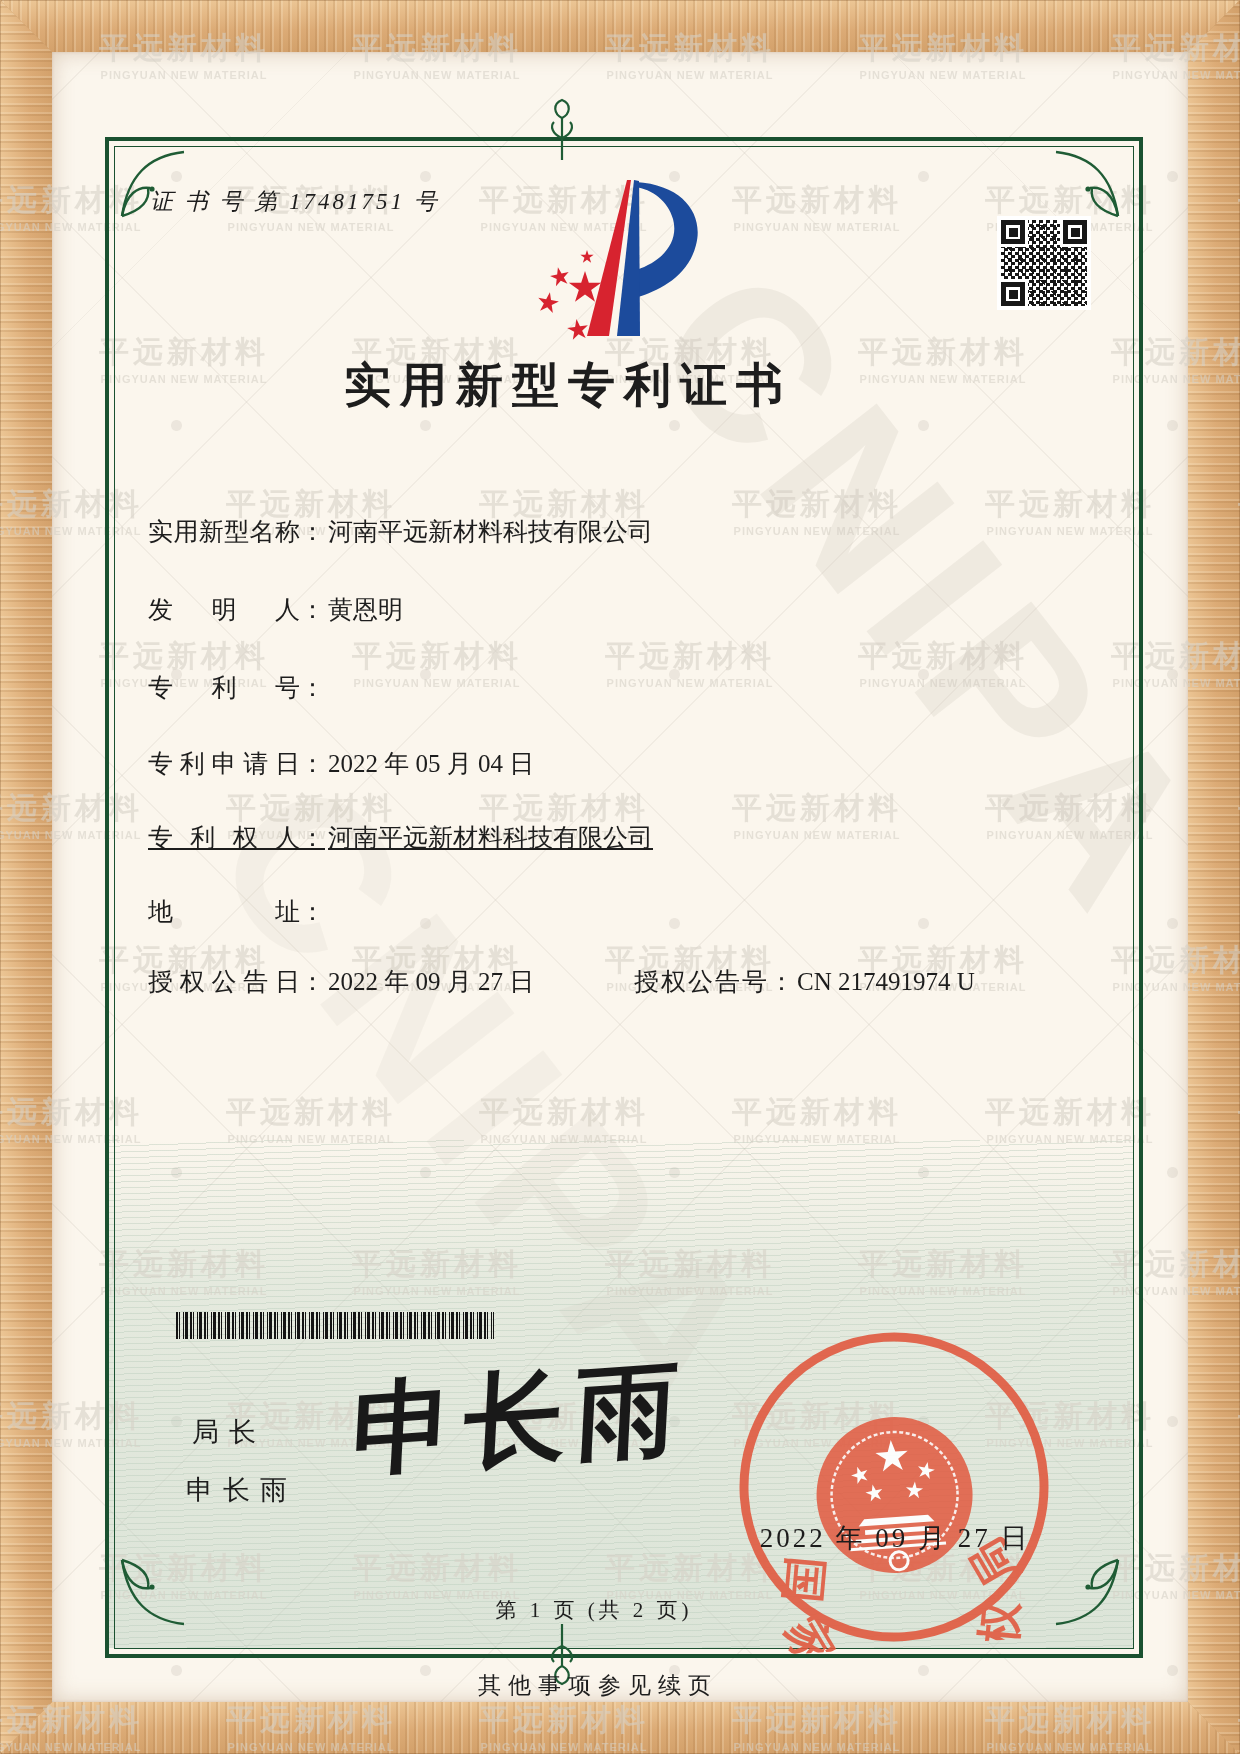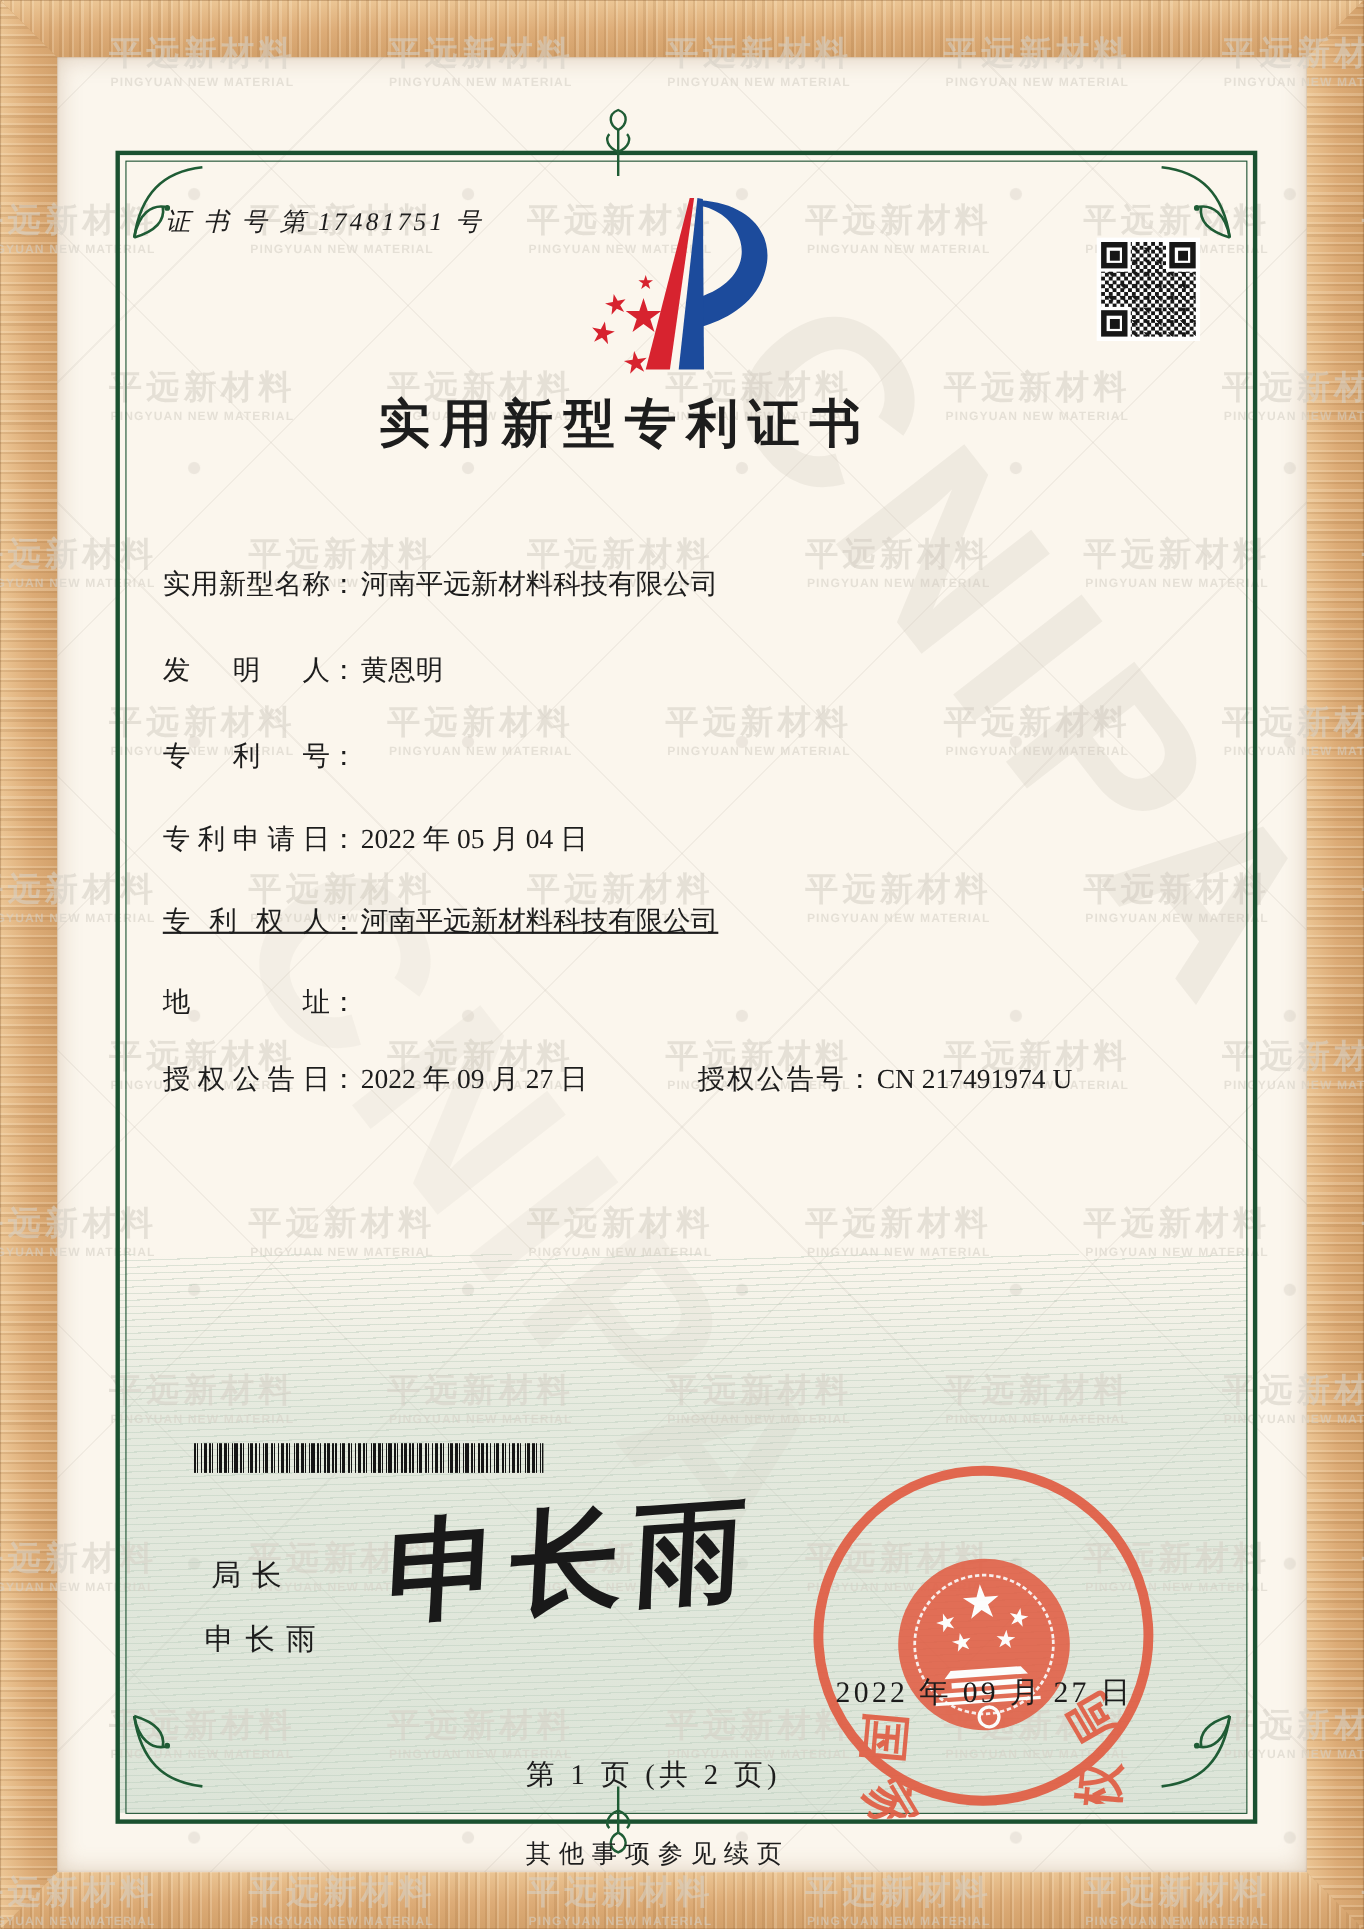--- a/index.html
+++ b/index.html
@@ -67,21 +67,21 @@
   .grant-right .flabel{width:auto;flex:0 0 auto;text-align-last:auto;letter-spacing:2px;}
   .paras{left:148px;top:1022px;width:958px;font-size:25.5px;line-height:46px;text-align:justify;}
   .paras p{margin:0;text-indent:2em;}
   .barcode{left:176px;top:1312px;width:318px;height:27px;
     background:repeating-linear-gradient(90deg,#141414 0 2px,rgba(0,0,0,0) 2px 3px,#141414 3px 4px,
       rgba(0,0,0,0) 4px 7px,#141414 7px 8px,rgba(0,0,0,0) 8px 9px,#141414 9px 12px,rgba(0,0,0,0) 12px 14px);}
   .sig-title{left:192px;top:1414px;font-size:27px;letter-spacing:10px;}
   .sig-name{left:186px;top:1472px;font-size:27px;letter-spacing:10px;}
   .autograph{left:352px;top:1352px;font-size:102px;font-weight:600;letter-spacing:10px;color:#191919;
     transform:rotate(-4deg) skewX(-7deg);font-family:"DejaVu Serif","Liberation Serif",serif;}
-  .page-note{left:105px;width:1030px;top:1596px;text-align:center;font-size:26px;letter-spacing:4px;
+  .page-note{left:105px;width:1030px;top:1596px;text-align:center;font-size:21px;letter-spacing:4px;
     transform:translateX(-26px);}
   .footer-note{left:105px;width:1030px;top:1670px;text-align:center;font-size:23px;letter-spacing:7px;
     transform:translateX(-22px);}
 
   
   .qr{left:997px;top:216px;width:94px;height:94px;background-color:#fff;padding:0;}
   .qr-noise{position:absolute;inset:4px;
     background-image:
       repeating-conic-gradient(#171717 0% 25%, rgba(0,0,0,0) 0% 50%),
       repeating-conic-gradient(rgba(0,0,0,0) 0% 25%, #171717 0% 37%, rgba(0,0,0,0) 0% 100%);

